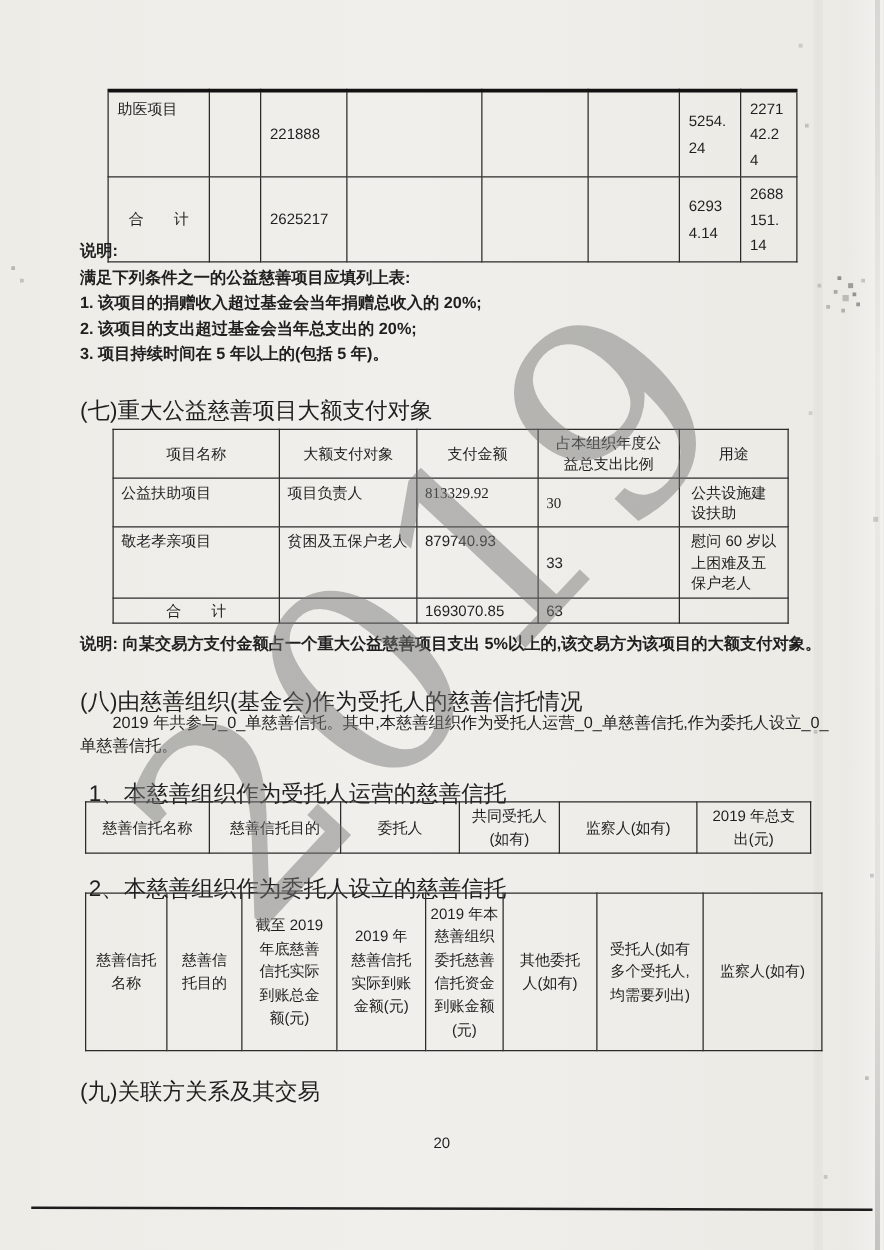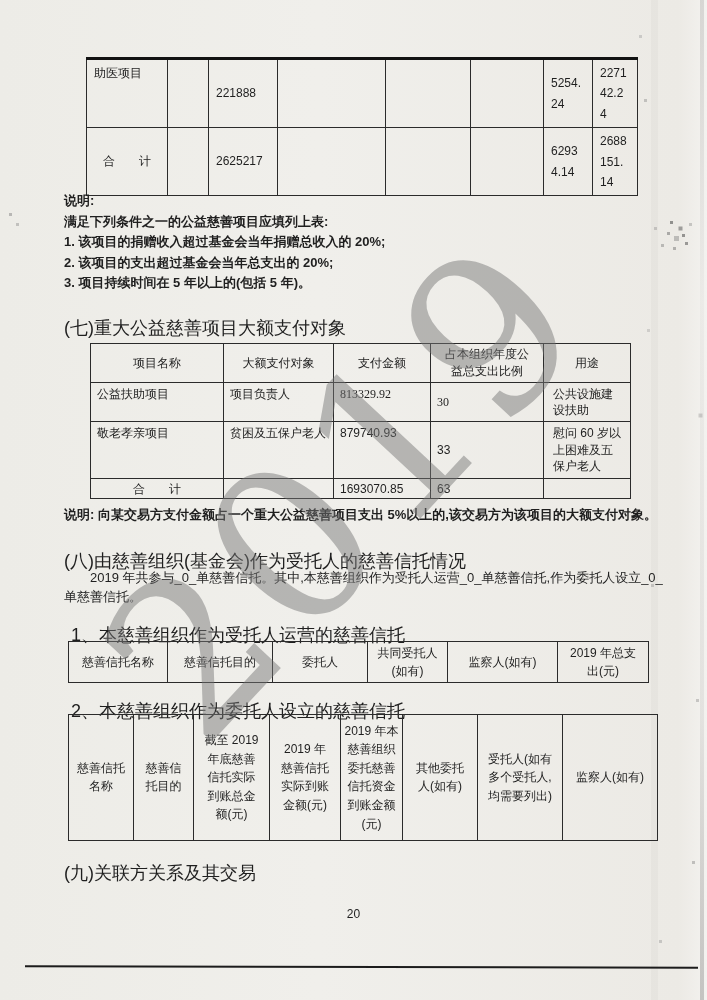--- a/index.html
+++ b/index.html
@@ -6,21 +6,21 @@
   body{font-family:"Liberation Sans","DejaVu Sans",sans-serif;background:#d8d7d3;}
   .paper{position:relative;width:707px;height:1000px;margin:0 auto;overflow:hidden;
     background:linear-gradient(90deg,#edece7 0%,#f0efeb 45%,#eceae5 96%,#f3f2ef 100%);
     color:#1f1f1f;}
   .abs{position:absolute;}
   table{border-collapse:collapse;table-layout:fixed;position:absolute;background:transparent;z-index:2;}
   td{border:1px solid #2b2b2b;font-size:12px;line-height:1.5;overflow:hidden;}
   tr.hdr td{text-align:center;vertical-align:middle;}
 
   
-  #top-table{left:86px;top:57px;width:551px;border-top:3px solid #121212;}
+  #top-table{left:86px;top:71px;width:551px;border-top:3px solid #121212;}
   #top-table tr{height:56px;}
   #top-table td{vertical-align:top;text-align:left;padding:4px 7px;line-height:1.6;}
   #top-table td:nth-child(3){vertical-align:middle;}
   #top-table td:nth-child(7){vertical-align:middle;word-break:break-all;line-height:1.7;}
   #top-table td:nth-child(8){vertical-align:top;word-break:break-all;line-height:1.7;padding:3px 7px;}
   #top-table tr:nth-child(2) td:nth-child(1){text-align:center;vertical-align:middle;}
 
   
   .explain{left:64px;top:191px;font-weight:bold;font-size:13px;line-height:20.5px;z-index:2;}
   .h{font-size:18px;z-index:2;}

